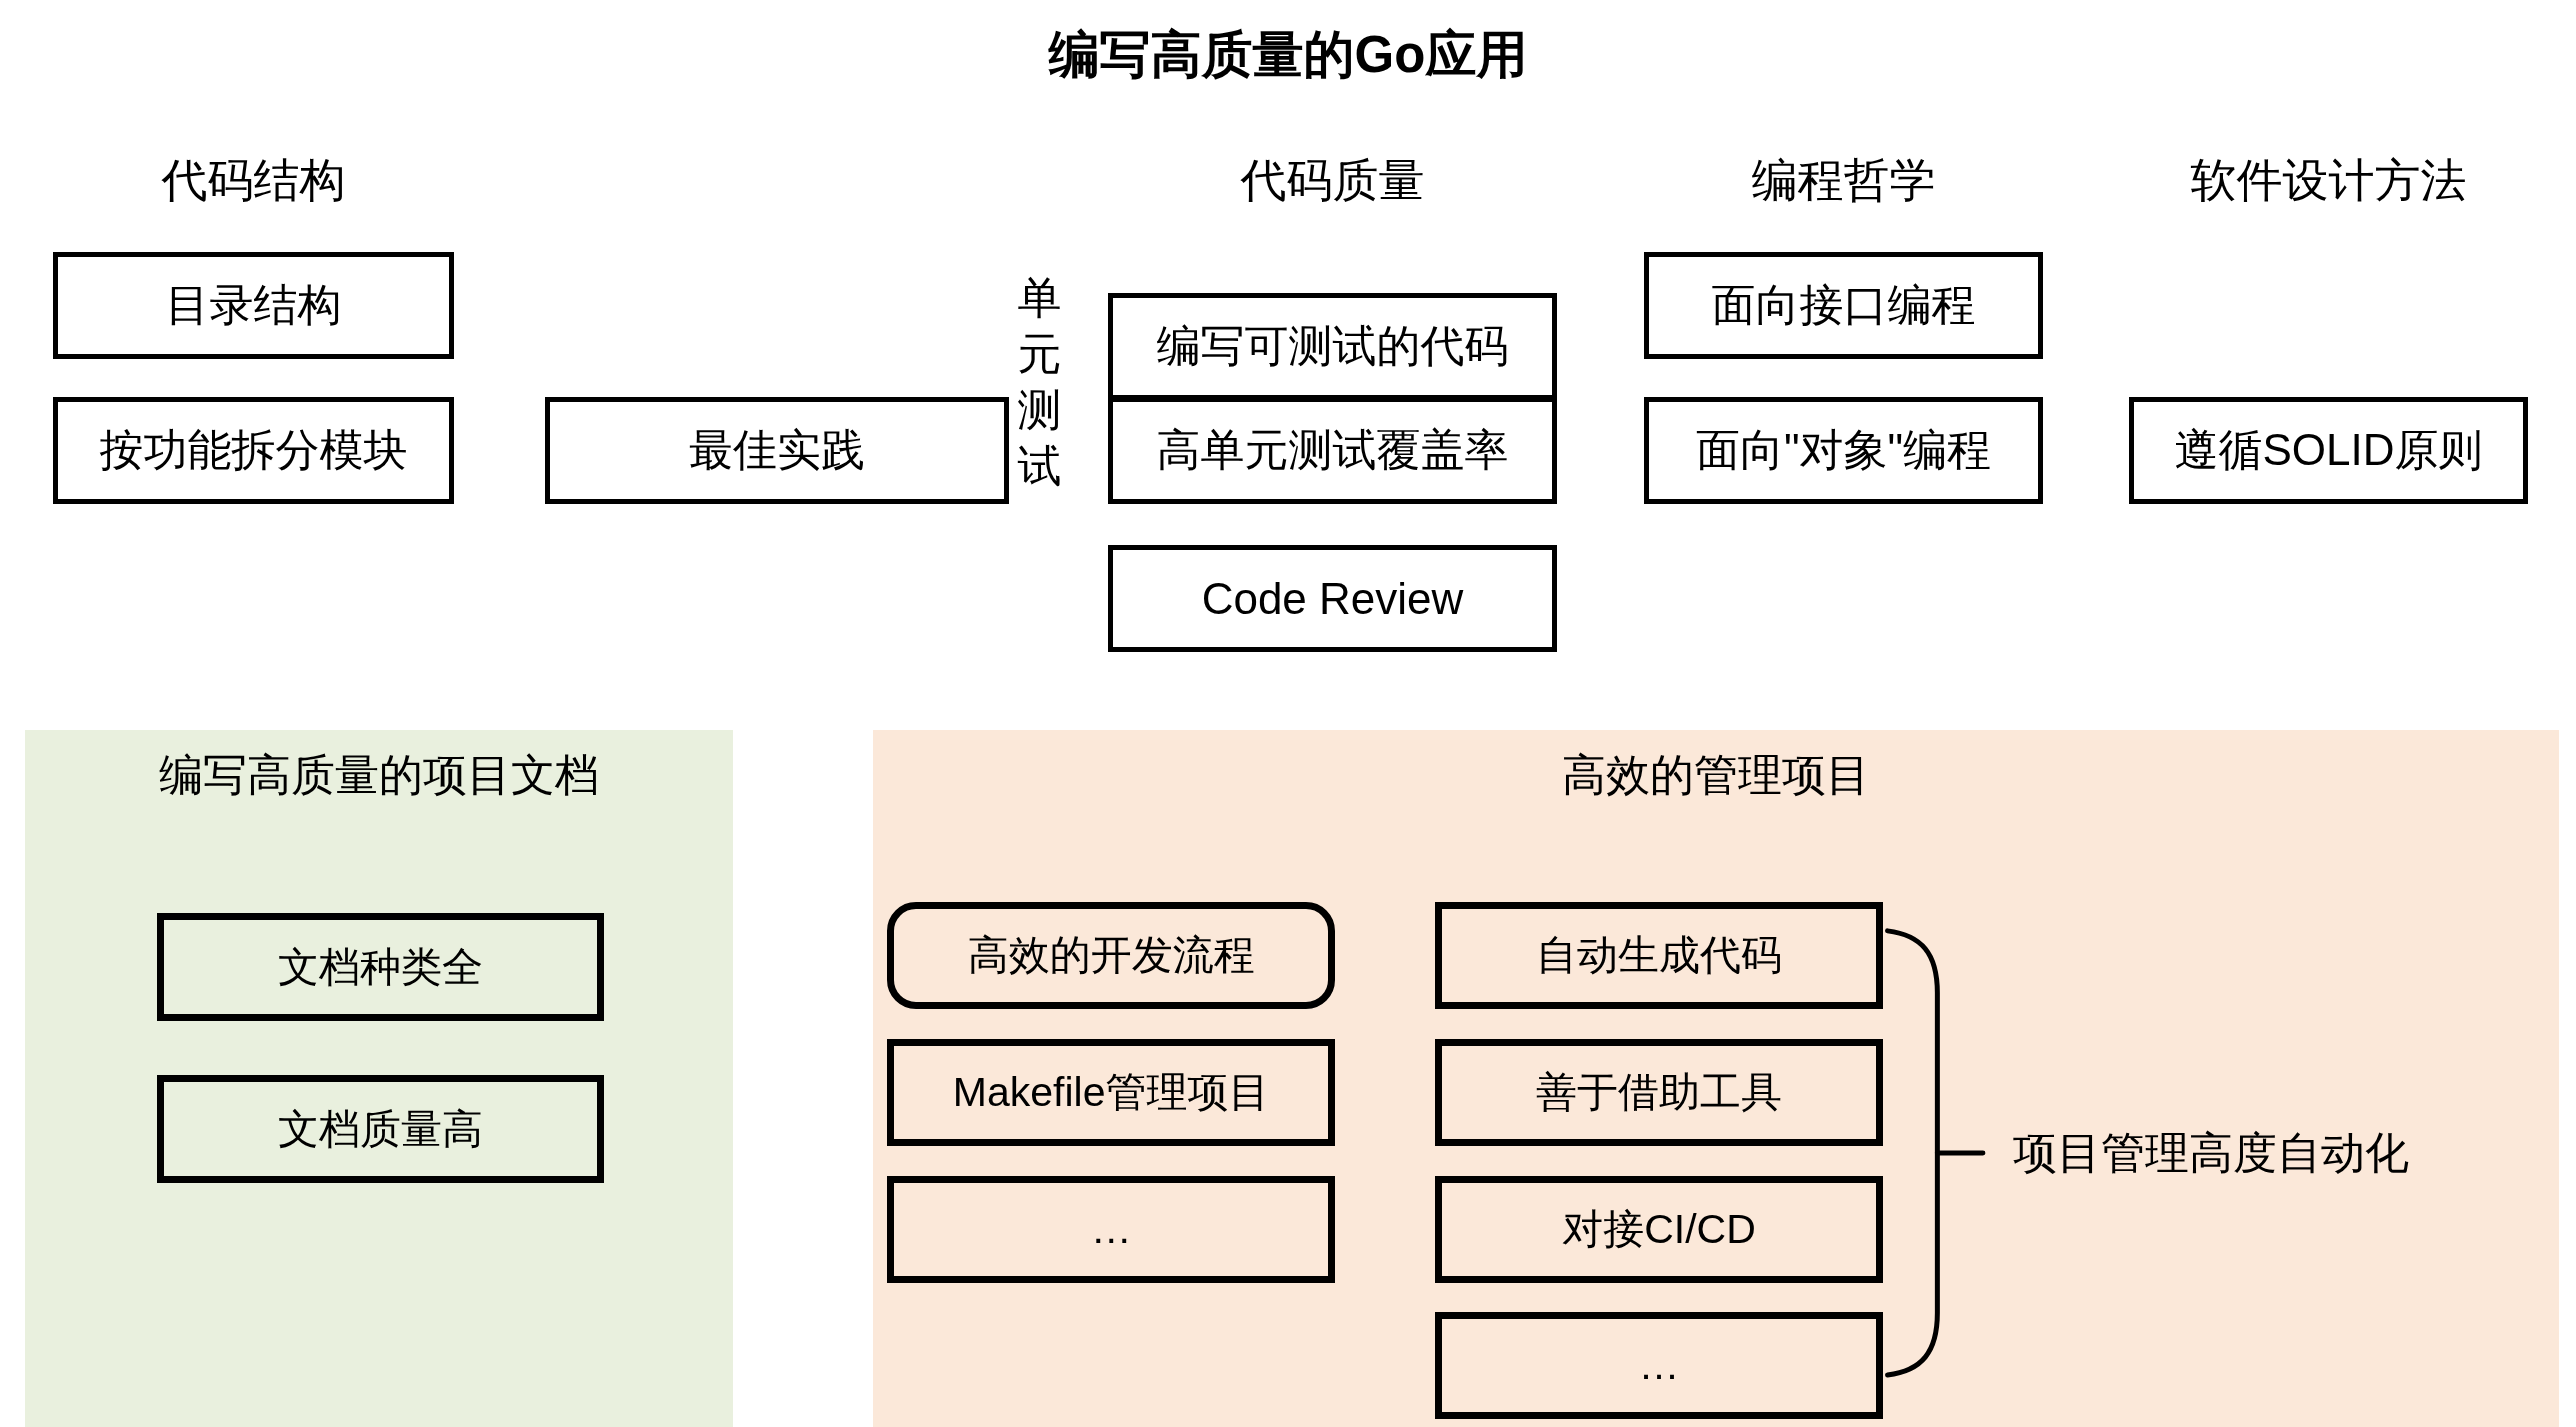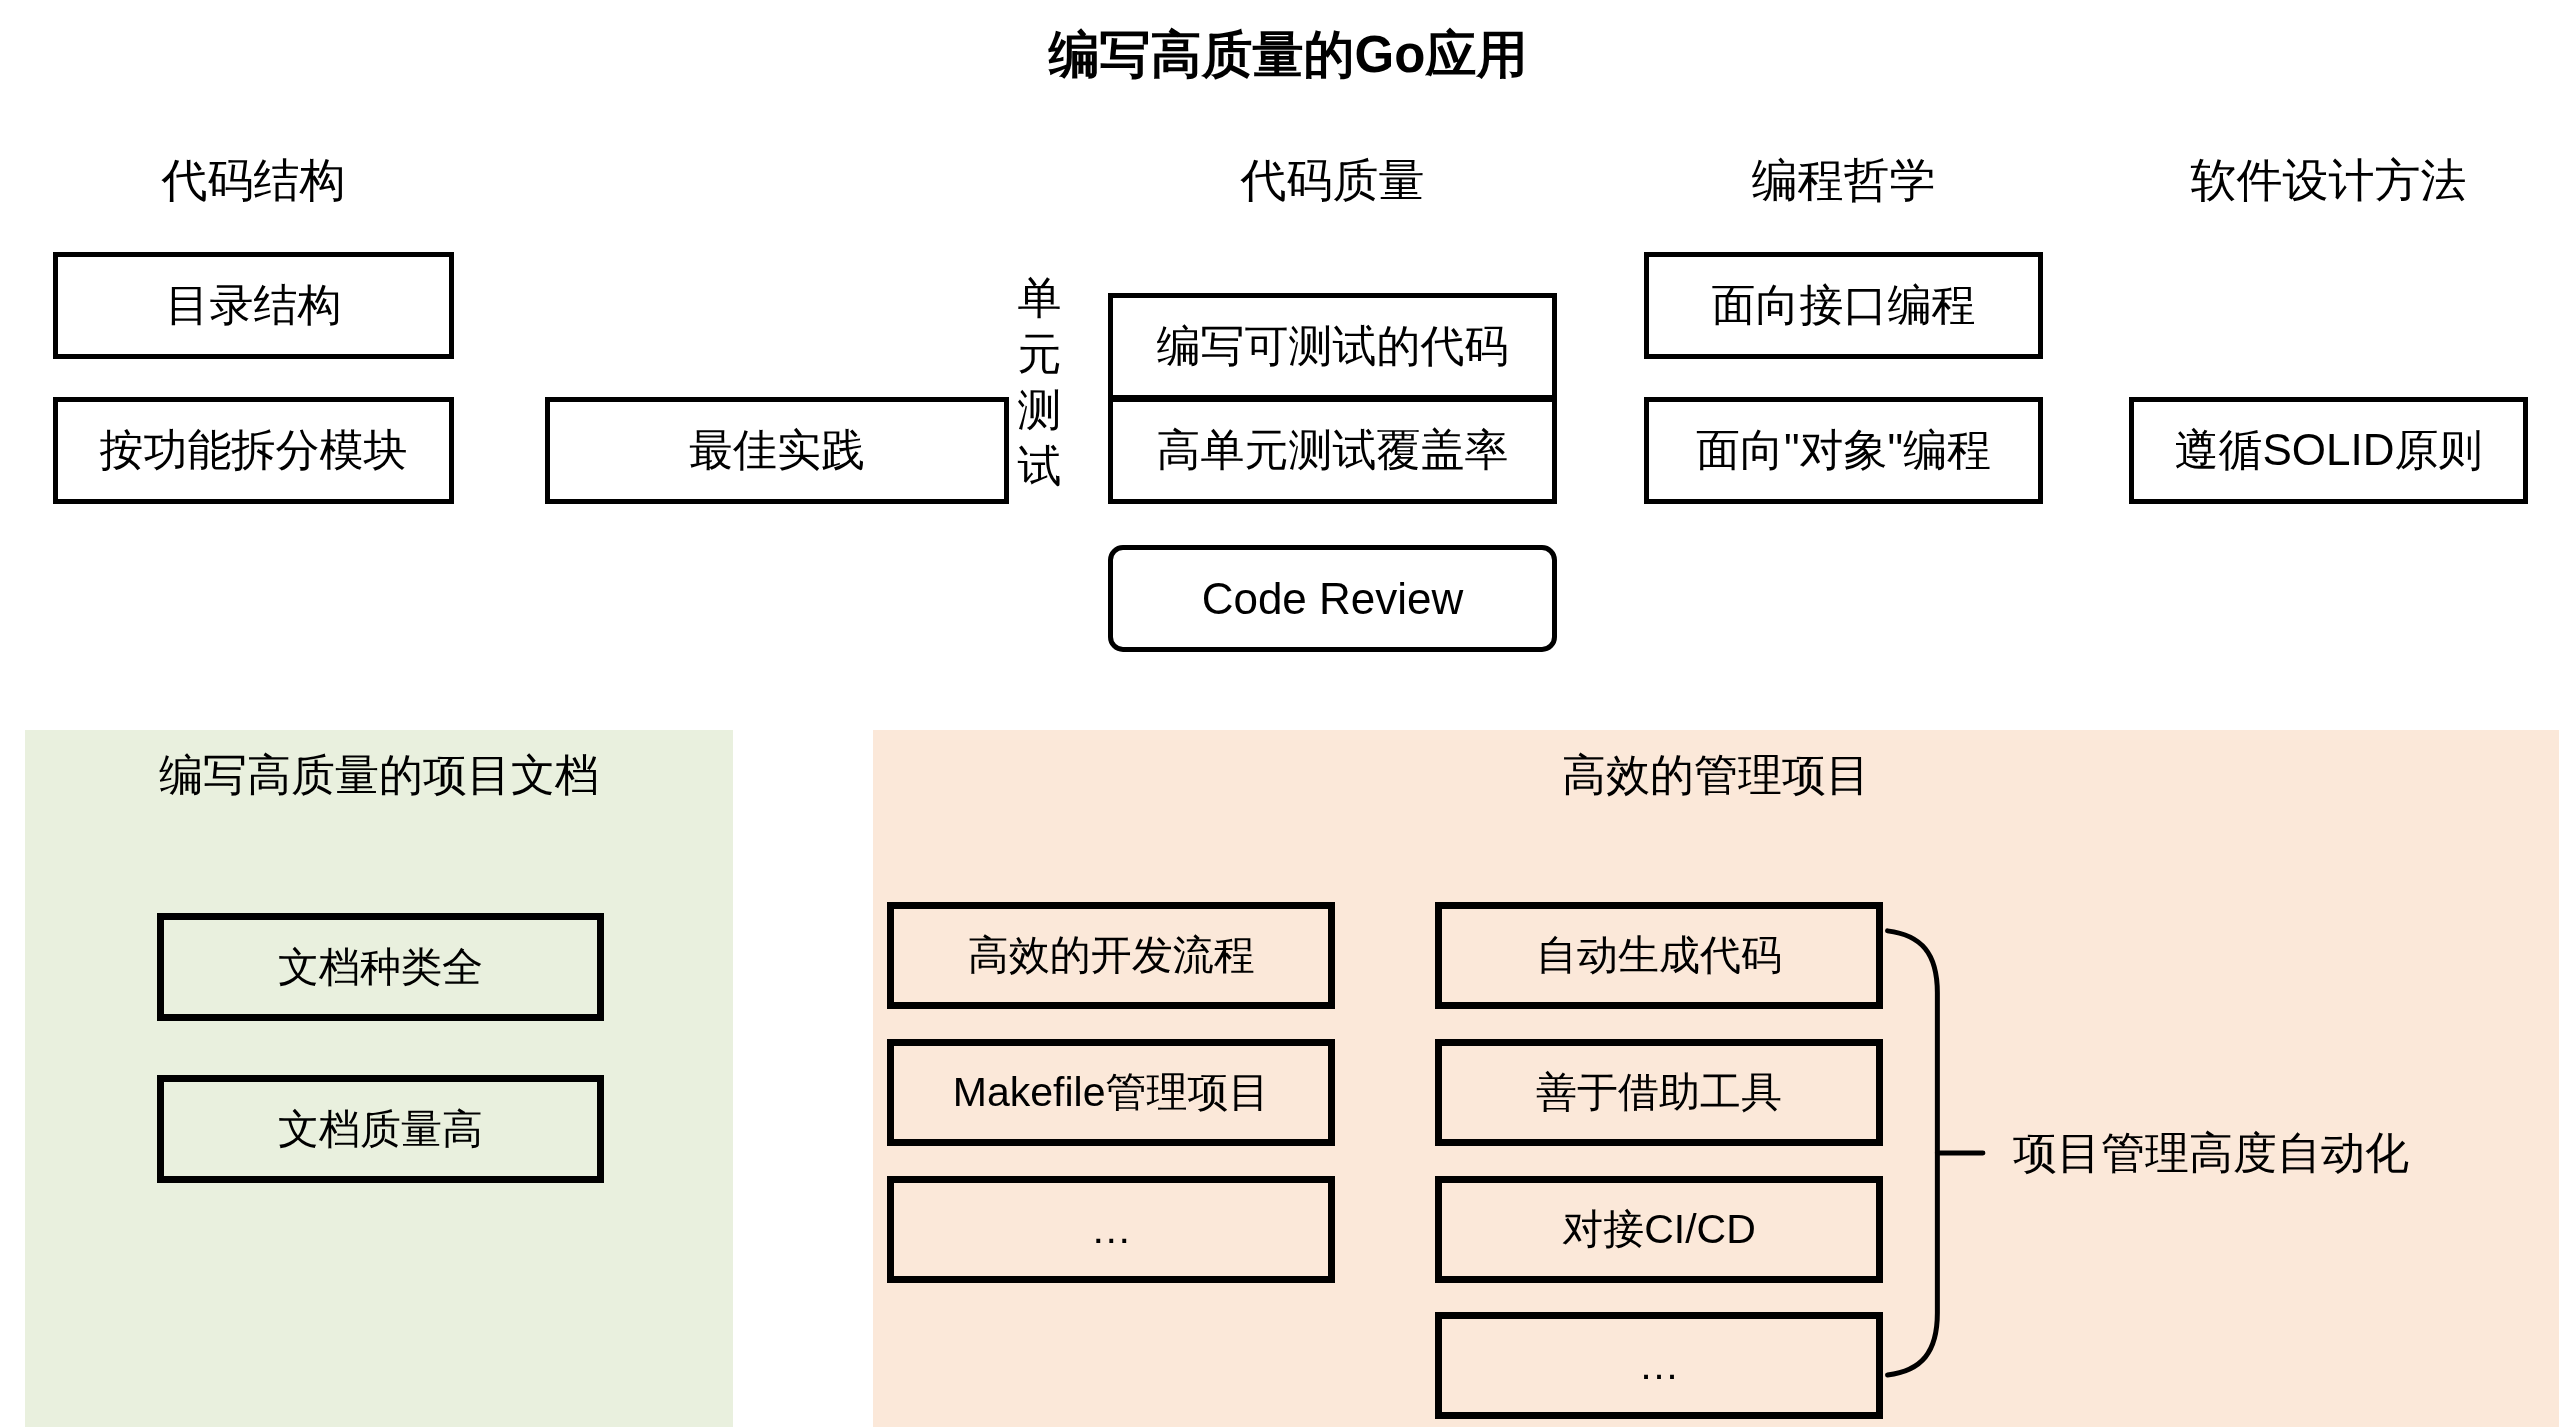--- a/index.html
+++ b/index.html
@@ -53,37 +53,37 @@
 
   <div class="tbox" style="left:53px;top:252px;width:401px;height:107px;">目录结构</div>
   <div class="tbox" style="left:53px;top:397px;width:401px;height:107px;">按功能拆分模块</div>
 
   <div class="tbox" style="left:545px;top:397px;width:464px;height:107px;">最佳实践</div>
 
   <div class="vlabel">单元测试</div>
 
   <div class="tbox" style="left:1108px;top:252px;width:449px;height:107px;margin-top:41px;">编写可测试的代码</div>
   <div class="tbox" style="left:1108px;top:397px;width:449px;height:107px;">高单元测试覆盖率</div>
-  <div class="tbox" style="left:1108px;top:545px;width:449px;height:107px;border-radius:15px;">Code Review</div>
+  <div class="tbox" style="left:1108px;top:545px;width:449px;height:107px;">Code Review</div>
 
   <div class="tbox" style="left:1644px;top:252px;width:399px;height:107px;">面向接口编程</div>
   <div class="tbox" style="left:1644px;top:397px;width:399px;height:107px;">面向"对象"编程</div>
 
   <div class="tbox" style="left:2129px;top:397px;width:399px;height:107px;">遵循SOLID原则</div>
 
   <div class="panel" style="left:25px;width:708px;background:#e9f0de;">
     <div class="panel-title">编写高质量的项目文档</div>
     <div class="pbox" style="left:132px;top:183px;width:447px;height:108px;">文档种类全</div>
     <div class="pbox" style="left:132px;top:345px;width:447px;height:108px;">文档质量高</div>
   </div>
 
   <div class="panel" style="left:873px;width:1686px;background:#fbe8d9;">
     <div class="panel-title">高效的管理项目</div>
 
-    <div class="pbox" style="left:14.2px;top:172px;width:448px;height:107px;">高效的开发流程</div>
+    <div class="pbox" style="left:14.2px;top:172px;width:448px;height:107px;border-radius:29px;">高效的开发流程</div>
     <div class="pbox" style="left:14.2px;top:309px;width:448px;height:107px;">Makefile管理项目</div>
     <div class="pbox" style="left:14.2px;top:446px;width:448px;height:107px;">…</div>
 
     <div class="pbox" style="left:562px;top:172px;width:448px;height:107px;">自动生成代码</div>
     <div class="pbox" style="left:562px;top:309px;width:448px;height:107px;">善于借助工具</div>
     <div class="pbox" style="left:562px;top:446px;width:448px;height:107px;">对接CI/CD</div>
     <div class="pbox" style="left:562px;top:582px;width:448px;height:107px;">…</div>
 
     <svg class="brace-svg" style="left:1006px;top:195px;" width="121" height="463" viewBox="0 0 170 650">
       <path d="M 12 8 C 60 14, 82 40, 82 95 L 82 545 C 82 600, 60 626, 12 632" fill="none" stroke="#000" stroke-width="7" stroke-linecap="round"></path>

